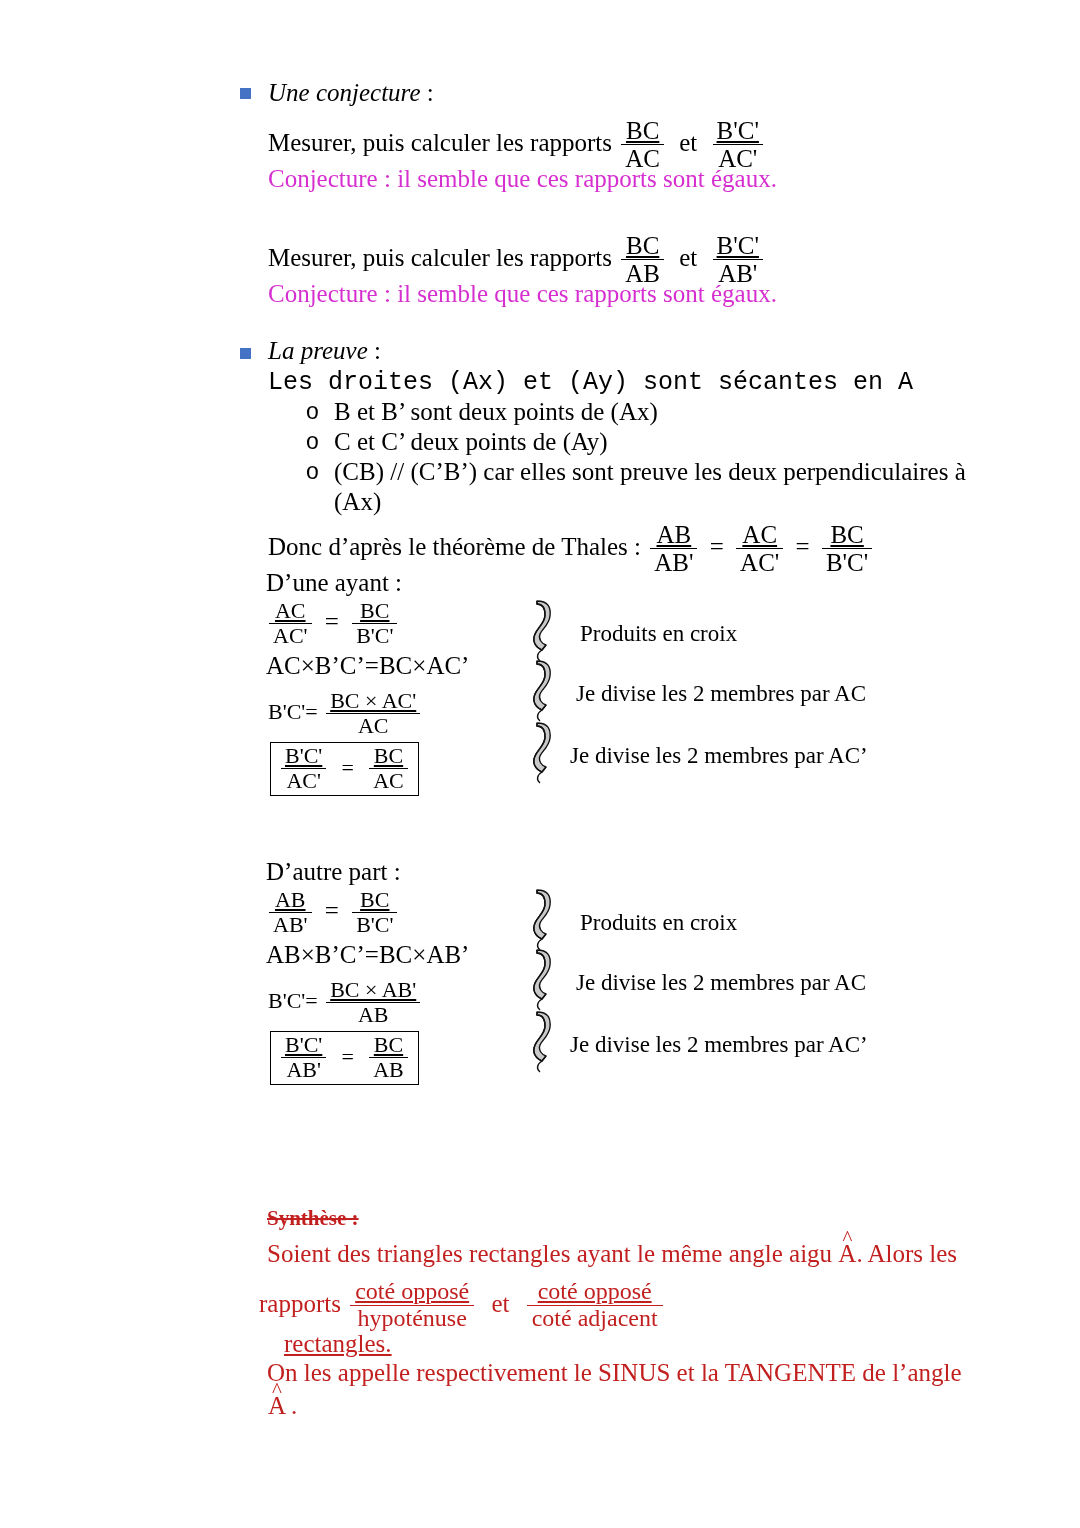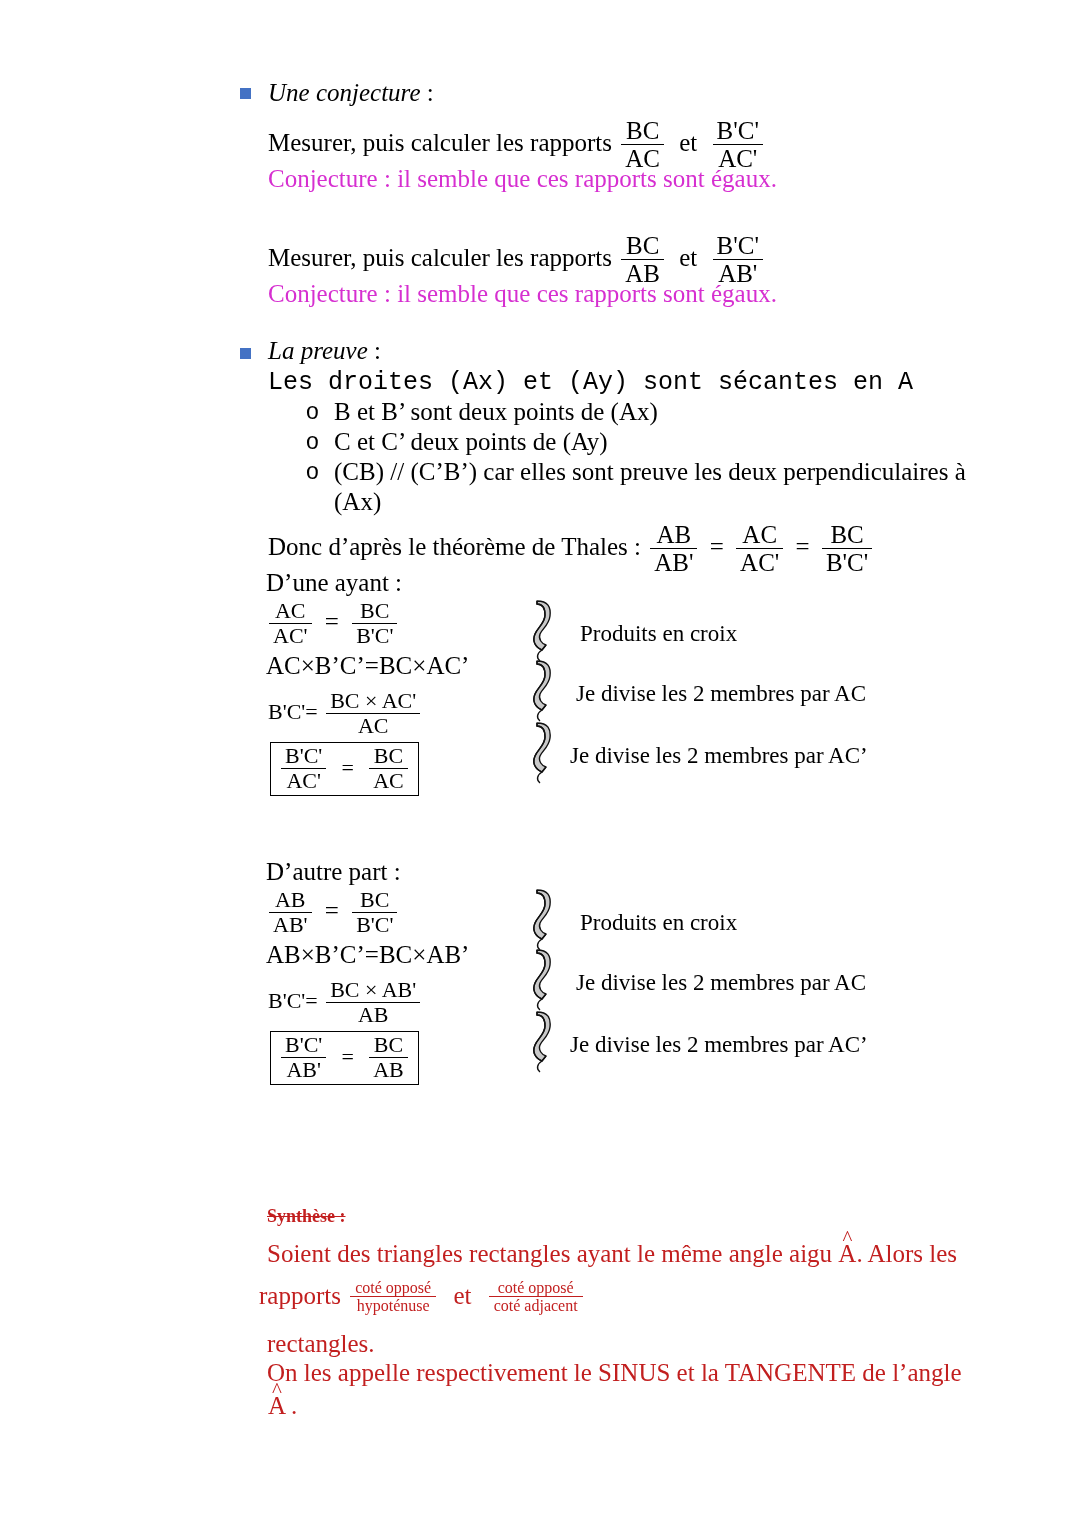--- a/index.html
+++ b/index.html
@@ -55,27 +55,27 @@
   
   .frac {
     display: inline-block;
     vertical-align: middle;
     text-align: center;
     line-height: 1.08;
     margin: 0 3px;
     position: relative;
     top: -1px;
   }
-  .frac .num { display: block; padding: 0 4px; }
+  .frac .num { display: block; padding: 0 4px; text-decoration: underline; }
   .frac .den { display: block; border-top: 1.6px solid currentColor; padding: 0 4px; }
 
   .frac.small { font-size: 22px; }
 
   
-  .frac.tiny { font-size: 16px; }
+  .frac.tiny { font-size: 24px; }
   .frac.tiny .num, .frac.tiny .den { padding: 0 5px; }
 
   
   .boxed {
     position: absolute;
     border: 1.8px solid #000;
     padding: 2px 7px 1px 7px;
     white-space: nowrap;
     font-size: 25px;
   }
@@ -84,21 +84,21 @@
   .brace {
     position: absolute;
     width: 34px;
     height: 64px;
   }
   .brace svg { display: block; width: 100%; height: 100%; }
 
   
   .synth-head {
     position: absolute;
-    font-size: 18px;
+    font-size: 21px;
     font-weight: bold;
     color: #c21f1f;
     white-space: nowrap;
     text-decoration: line-through;
     text-decoration-color: #c21f1f;
     padding-bottom: 3px;
   }
   .synth-wave {
     position: absolute;
     height: 6px;
@@ -342,21 +342,21 @@
       <span class="num">coté opposé</span>
       <span class="den">hypoténuse</span>
     </span>
     <span style="padding:0 8px">et</span>
     <span class="frac tiny">
       <span class="num">coté opposé</span>
       <span class="den">coté adjacent</span>
     </span>
   </div>
 
-  <div class="abs body-text red" style="left:267px; top:1331px;">rectangles.</div>
+  <div class="abs body-text red" style="left:284px; top:1331px;text-decoration:underline;">rectangles.</div>
   <div class="abs body-text red" style="left:267px; top:1360px;text-align:right;">On les appelle respectivement le SINUS et la TANGENTE de l’angle</div>
 
   <div class="abs body-text red" style="left:268px; top:1393px;">
     <span class="hatA">
       <span class="hat">^</span><span>A</span>
     </span><span style="padding-left:5px">.</span>
   </div>
 
 </div>
 

